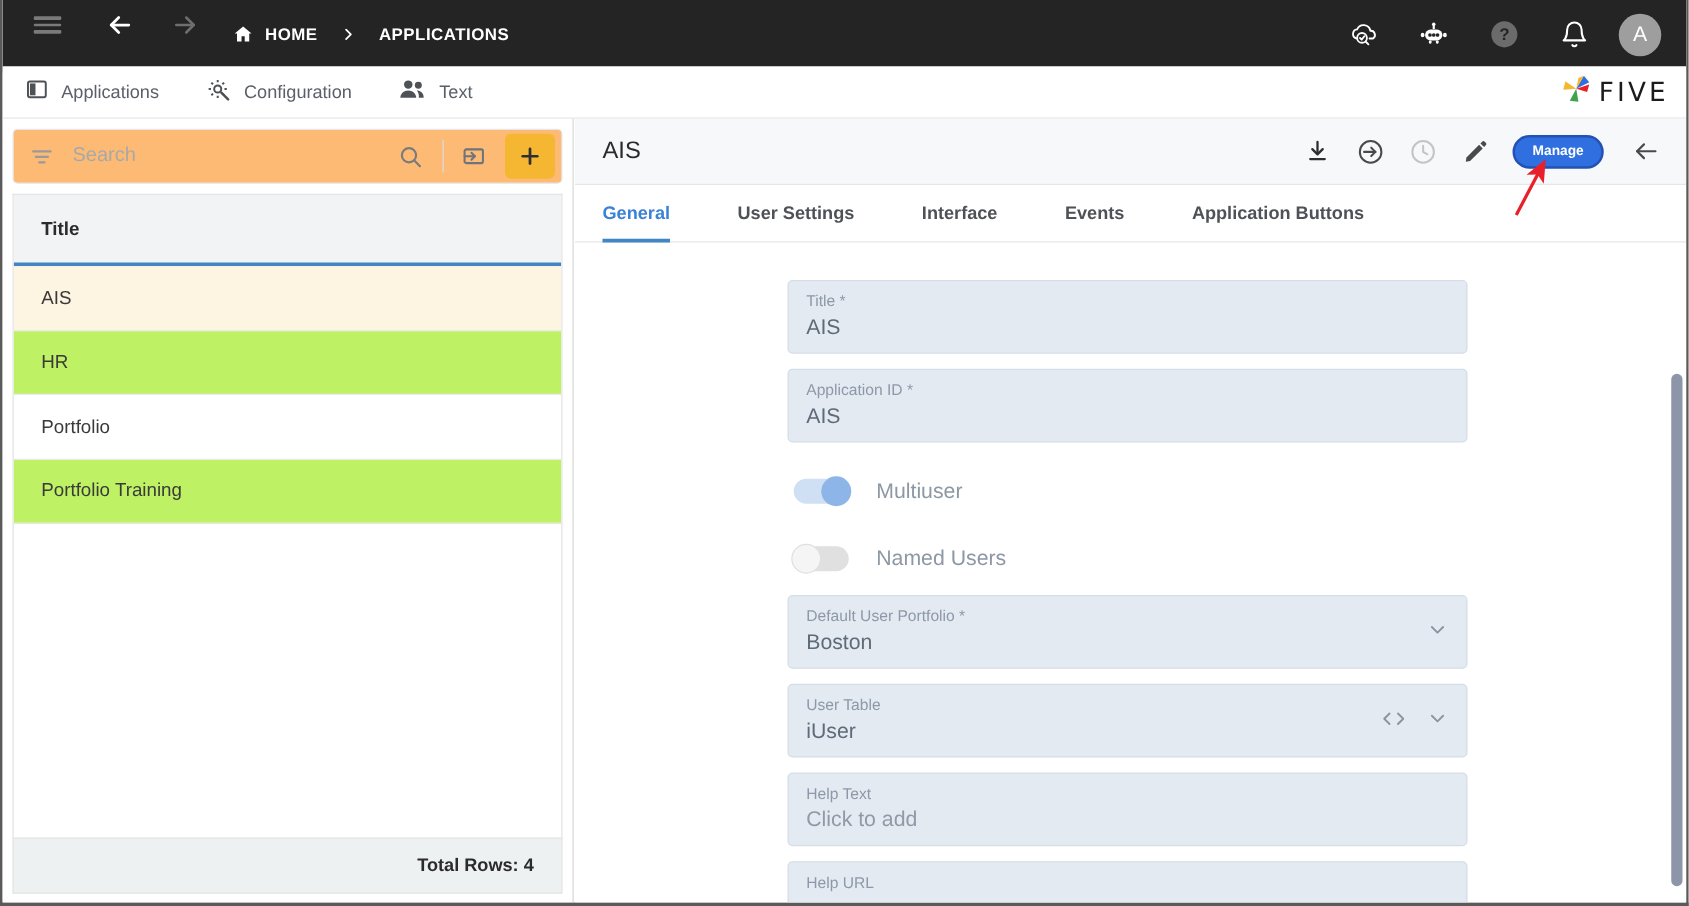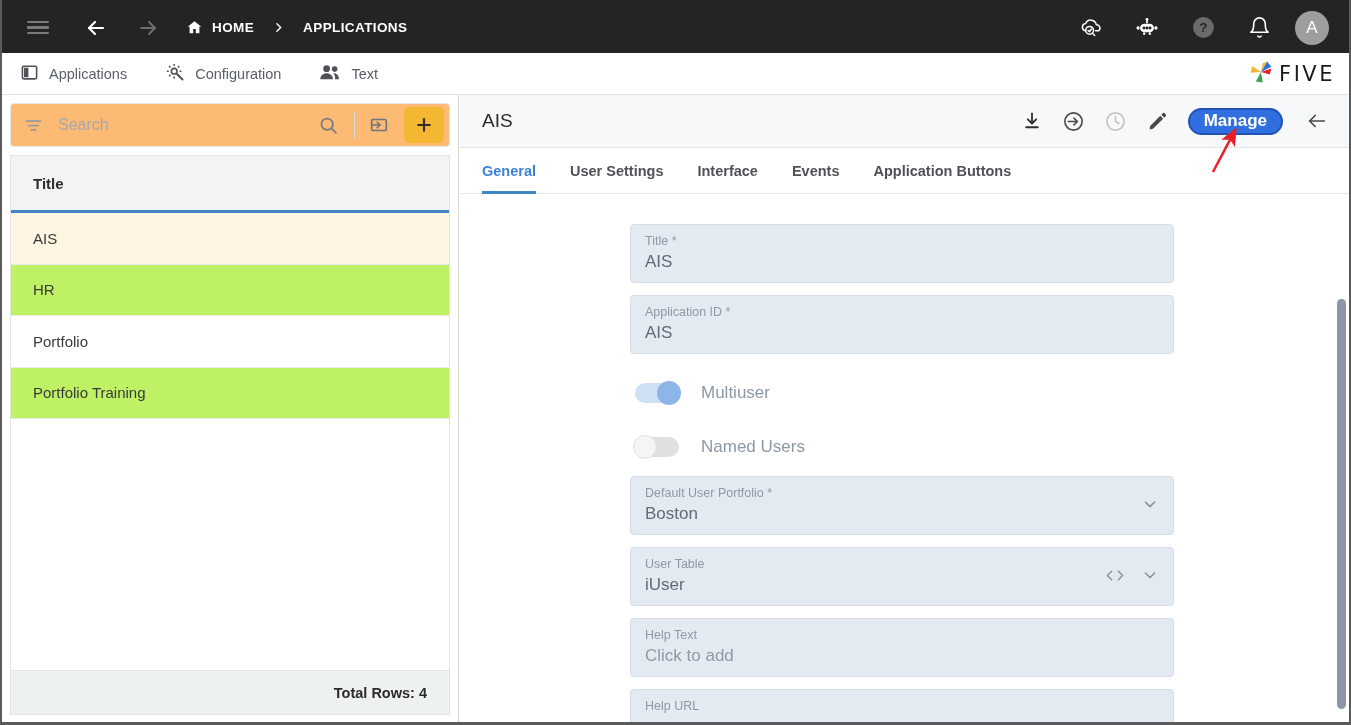--- a/index.html
+++ b/index.html
@@ -16,21 +16,21 @@
     border-left: 2px solid #5a5a5a;
     border-right: 2px solid #5a5a5a;
     border-bottom: 3px solid #5a5a5a;
     overflow: hidden;
   }
 
   
   .topbar {
     position: absolute; top: 0; left: 0; right: 0; height: 58px;
     background: #242424;
-    display: flex; align-items: center;
+    display: flex; 
     border-bottom: 3px solid #f0b429;
   }
   .tb-icon {
     width: 40px; height: 40px;
     display: flex; align-items: center; justify-content: center;
     color: #ffffff;
   }
   .tb-icon.dim { color: #6e6e6e; }
   .hamburger { margin-left: 16px; }
   .hamburger span {
@@ -155,26 +155,26 @@
   }
   .rp-icon-btn {
     width: 36px; height: 36px; display: flex; align-items: center;
     justify-content: center; color: #4a4a4a;
   }
   .rp-icon-btn.disabled { color: #c4c4c4; }
   .manage-btn {
     background: #2f6fe0; color: #ffffff;
     height: 27px; padding: 0 14px; border-radius: 14px;
     display: flex; align-items: center; justify-content: center;
-    font-size: 17px; font-weight: bold; margin: 0 10px 0 6px;
+    font-size: 11px; font-weight: bold; margin: 0 10px 0 6px;
     border: 2px solid #2352b4;
   }
   .tabs {
     height: 46px; display: flex; align-items: stretch;
-    border-bottom: 1px solid #e6e6e6; padding-left: 22px;
+    border-bottom: 1px solid #e6e6e6; padding-left: 22px; gap: 20px;
   }
   .tab {
     display: flex; align-items: center; position: relative;
     font-size: 14.5px; font-weight: bold; color: #4e5257;
     margin-right: 34px;
   }
   .tab.active { color: #3b82d6; }
   .tab.active::after {
     content: ""; position: absolute; left: 0; right: 0; bottom: -1px;
     height: 3px; background: #4285c5;

